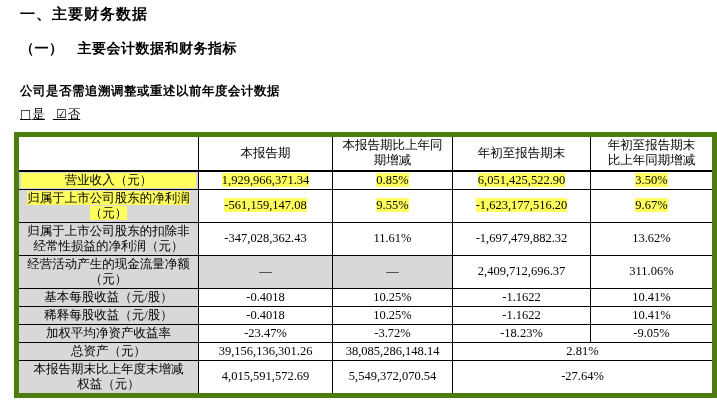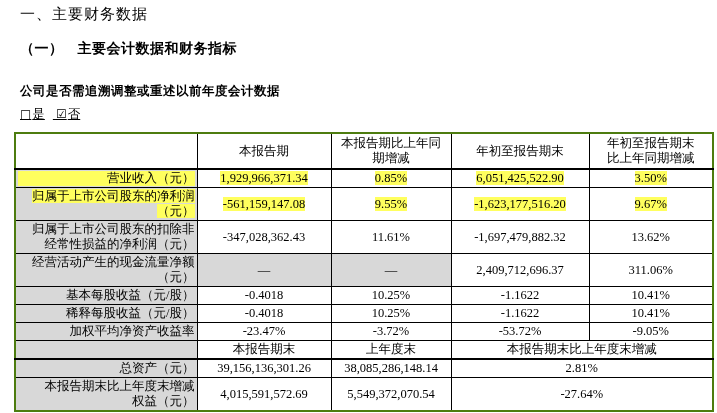--- a/index.html
+++ b/index.html
@@ -10,21 +10,21 @@
   .page{
     position:relative;
     width:717px;height:413px;
     background:#fff;
     font-family:"Liberation Serif","DejaVu Serif",serif;
     color:#000;
     overflow:hidden;
   }
   .main-heading{
     margin:5px 0 0 20px;
-    font-size:15px;font-weight:normal;
+    font-size:15px;font-weight:bold;
     letter-spacing:1px;
   }
   .section-heading{
     margin:16px 0 0 20px;
     font-size:14px;font-weight:bold;
     letter-spacing:0.5px;
   }
   .section-heading .sec-title{margin-left:14px;}
   .question{
     margin:25px 0 0 20px;
@@ -35,38 +35,38 @@
     font-size:12.5px;
     text-decoration:underline;
   }
   .option{margin-right:8px;}
   .box{font-family:"DejaVu Sans",sans-serif;font-size:12px;margin-right:1px;}
   table.fin{
     border-collapse:collapse;
     table-layout:fixed;
     width:698px;
     margin:9px 0 0 14px;
-    border:2px solid #4d7c0f;
+    border:5px solid #4d7c0f;
     font-size:12.5px;
   }
   table.fin td{
     border:1px solid #000;
     line-height:15px;
     padding:1px 2px;
     vertical-align:middle;
     overflow:hidden;
   }
   tr.hdr td{
     text-align:center;
     border-bottom-width:2px;
     white-space:pre-line;
   }
   td.lbl{
     background:var(--label-gray);
-    text-align:right;
+    text-align:center;
     padding-left:5px;
     white-space:pre-line;
   }
   td.num{
     text-align:center;
     padding-right:5px;
   }
   td.dash{
     text-align:center;
     background:var(--label-gray);
@@ -163,30 +163,24 @@
         <td class="num">-0.4018</td>
         <td class="num">10.25%</td>
         <td class="num">-1.1622</td>
         <td class="num">10.41%</td>
       </tr>
 
       <tr class="rh-s">
         <td class="lbl">加权平均净资产收益率</td>
         <td class="num">-23.47%</td>
         <td class="num">-3.72%</td>
-        <td class="num">-53.72%</td>
+        <td class="num">-18.23%</td>
         <td class="num">-9.05%</td>
       </tr>
 
-      <tr class="hdr rh-hdr2">
-        <td class="lbl"></td>
-        <td>本报告期末</td>
-        <td>上年度末</td>
-        <td colspan="2">本报告期末比上年度末增减</td>
-      </tr>
 
       <tr class="rh-s">
         <td class="lbl">总资产（元）</td>
         <td class="num">39,156,136,301.26</td>
         <td class="num">38,085,286,148.14</td>
         <td class="num" colspan="2">2.81%</td>
       </tr>
 
       <tr class="rh-d">
         <td class="lbl">本报告期末比上年度末增减

